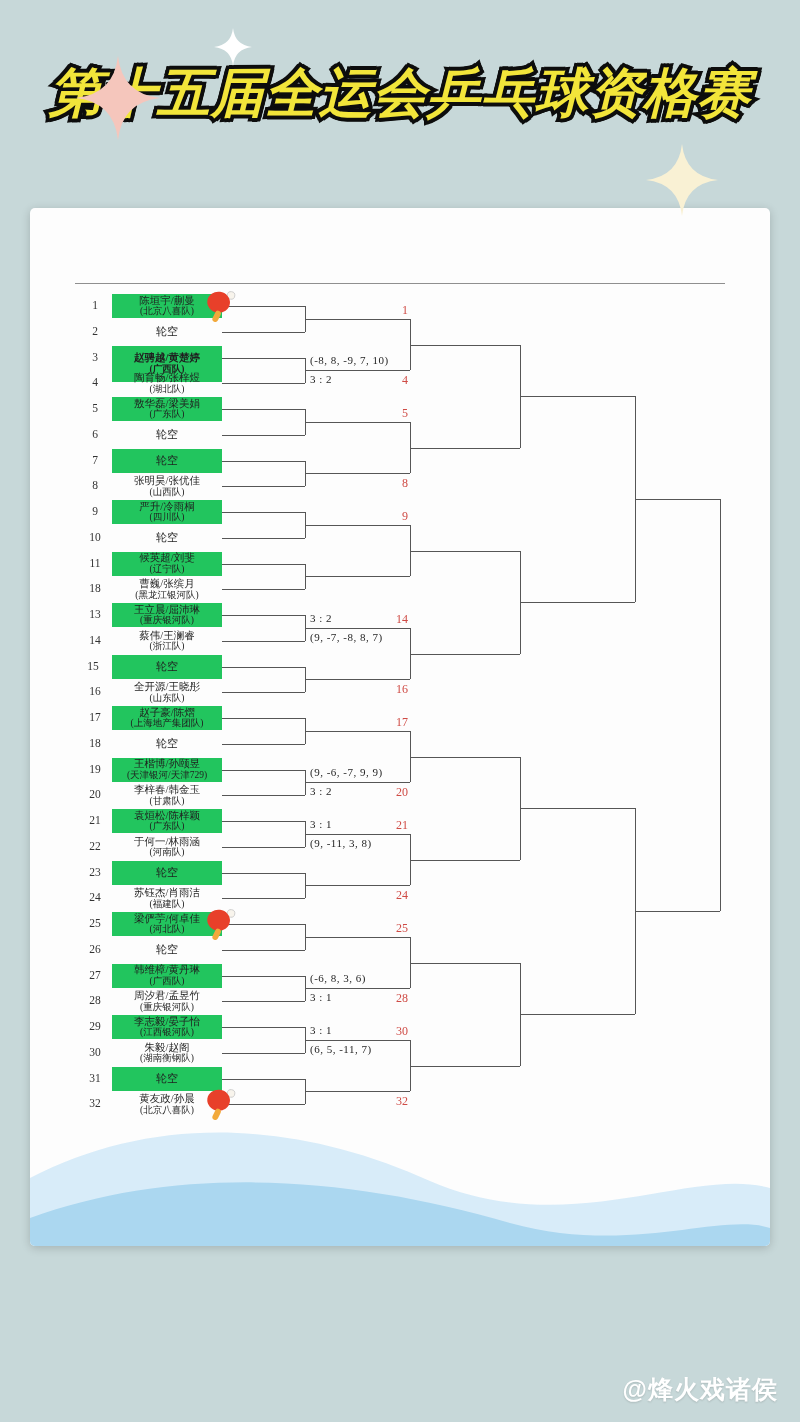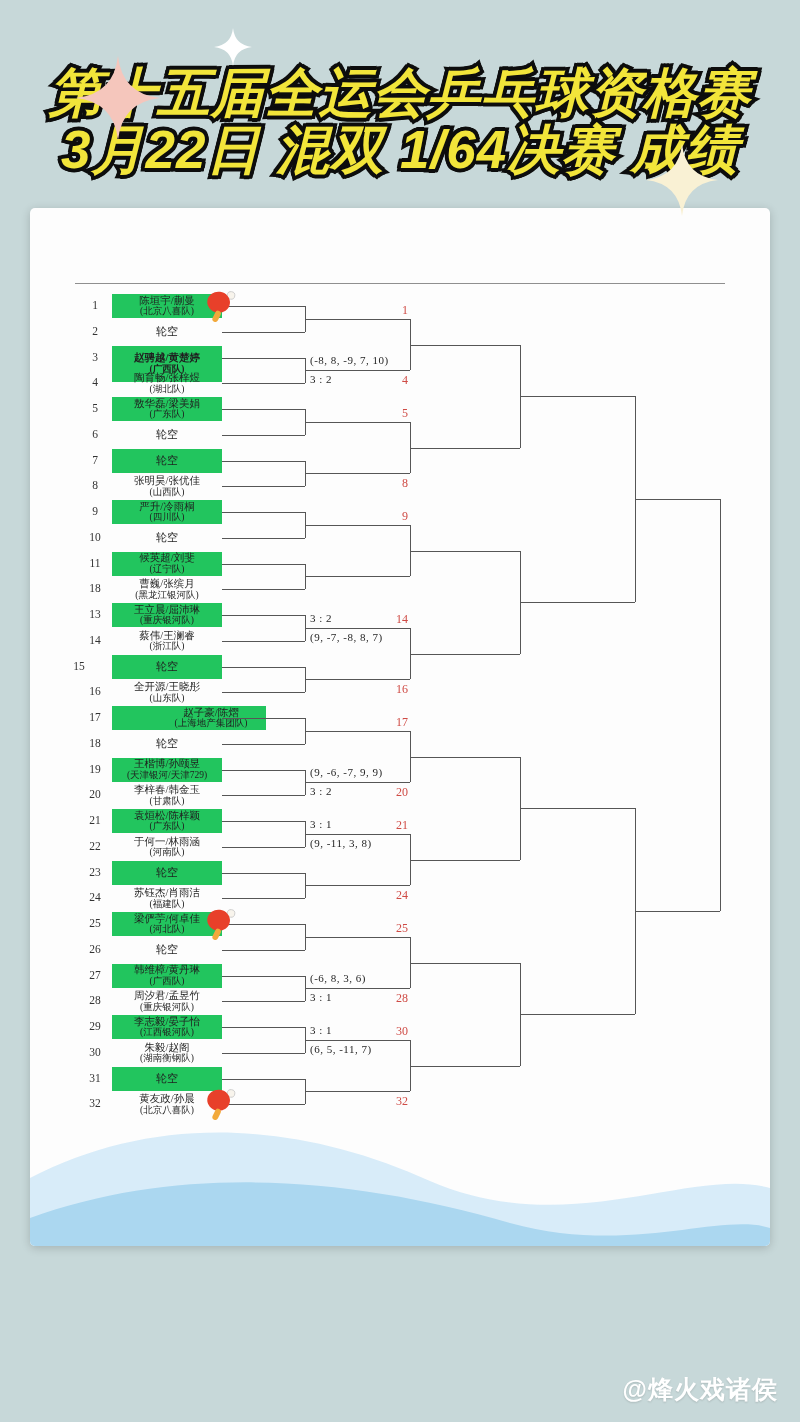--- a/index.html
+++ b/index.html
@@ -69,21 +69,20 @@
 </svg>
 <svg class="sparkle" style="left:214px;top:28px;" width="38" height="38" viewBox="0 0 100 100">
   <path d="M50,0 Q55,45 100,50 Q55,55 50,100 Q45,55 0,50 Q45,45 50,0 Z" fill="#ffffff"></path>
 </svg>
 <svg class="sparkle" style="left:646px;top:144px;" width="72" height="72" viewBox="0 0 100 100">
   <path d="M50,0 Q55,45 100,50 Q55,55 50,100 Q45,55 0,50 Q45,45 50,0 Z" fill="#f9f1d4"></path>
 </svg>
 
 <div class="title-wrap">
   <div class="title-line">第十五届全运会乒乓球资格赛</div>
-  <div class="title-line">3月22日 混双 1/64决赛 成绩</div>
 </div>
 
 <div class="card">
   <svg class="waves" width="740" height="230" viewBox="0 0 740 230">
     <path d="M0,162 C120,100 260,102 400,165 C540,225 660,150 740,172 L740,230 L0,230 Z" fill="#d8ecf9"></path>
     <path d="M0,202 C150,148 320,160 480,207 C600,240 690,196 740,212 L740,230 L0,230 Z" fill="#abd7f0"></path>
   </svg>
   <div class="bracket" id="bracket">
     <div class="header-rule"></div>
   <div class="num" style="left: 50px; top: 91px;">1</div>
@@ -164,33 +163,33 @@
         <div class="team-name">王立晨/屈沛琳</div>
         <div class="team-club">(重庆银河队)</div>
       </div>
       <div class="bl" style="left: 192px; top: 407px; width: 83px; height: 1px;"></div>
       <div class="num" style="left: 50px; top: 425.75px;">14</div>
       <div class="slotbox" style="left: 82px; top: 420.75px; width: 110px; height: 24px;">
         <div class="team-name">蔡伟/王澜睿</div>
         <div class="team-club">(浙江队)</div>
       </div>
       <div class="bl" style="left: 192px; top: 432.75px; width: 83px; height: 1px;"></div>
-      <div class="num" style="left: 34px; top: 451.5px;">15</div>
+      <div class="num" style="left: 48px; top: 451.5px;">15</div>
       <div class="slotbox shaded" style="left: 82px; top: 446.5px; width: 110px; height: 24px;">
         <span class="bye">轮空</span>
       </div>
       <div class="bl" style="left: 192px; top: 458.5px; width: 83px; height: 1px;"></div>
       <div class="num" style="left: 50px; top: 477.25px;">16</div>
       <div class="slotbox" style="left: 82px; top: 472.25px; width: 110px; height: 24px;">
         <div class="team-name">全开源/王晓彤</div>
         <div class="team-club">(山东队)</div>
       </div>
       <div class="bl" style="left: 192px; top: 484.25px; width: 83px; height: 1px;"></div>
       <div class="num" style="left: 50px; top: 503px;">17</div>
-      <div class="slotbox shaded" style="left: 82px; top: 498px; width: 110px; height: 24px; padding-left: 44px;">
+      <div class="slotbox shaded" style="left: 82px; top: 498px; width: 110px; height: 24px;">
         <div class="team-name">赵子豪/陈熠</div>
         <div class="team-club">(上海地产集团队)</div>
       </div>
       <div class="bl" style="left: 192px; top: 510px; width: 83px; height: 1px;"></div>
       <div class="num" style="left: 50px; top: 528.75px;">18</div>
       <div class="slotbox" style="left: 82px; top: 523.75px; width: 110px; height: 24px;">
         <span class="bye">轮空</span>
       </div>
       <div class="bl" style="left: 192px; top: 535.75px; width: 83px; height: 1px;"></div>
       <div class="num" style="left: 50px; top: 554.5px;">19</div>

